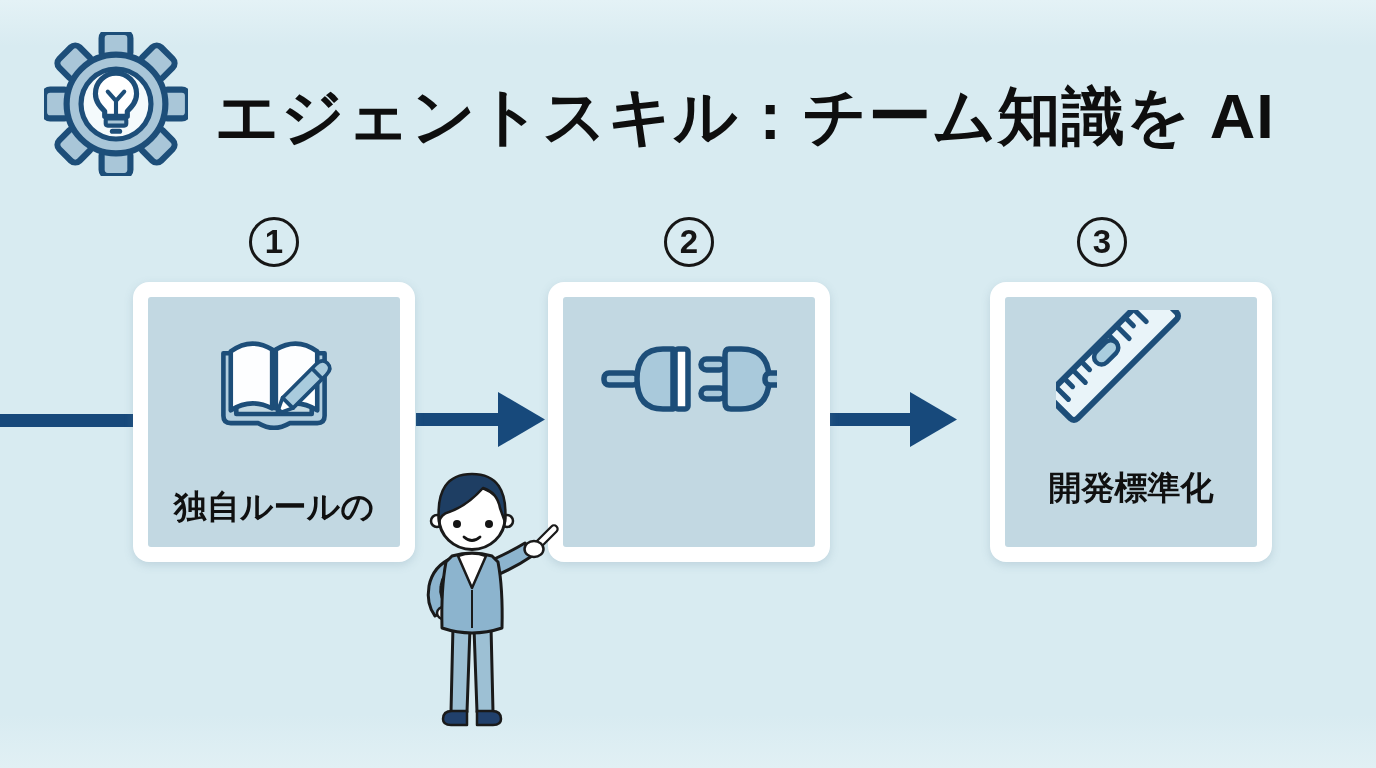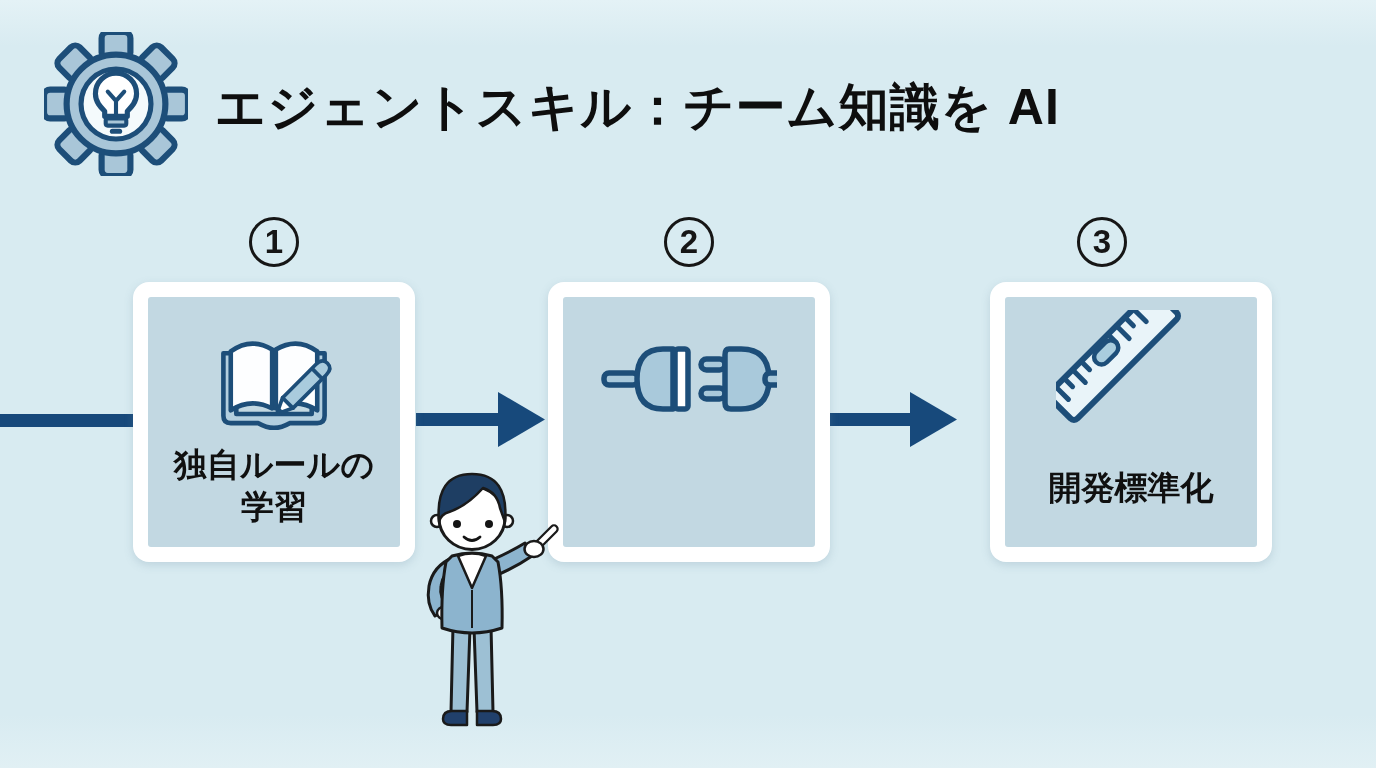--- a/index.html
+++ b/index.html
@@ -4,21 +4,21 @@
 <style>
   html,body { margin:0; padding:0; }
   .stage {
     position:relative; width:1376px; height:768px; overflow:hidden;
     background:linear-gradient(180deg,#e4f2f6 0%,#d8ebf1 6%,#d8ebf1 93%,#e1f0f4 100%);
     font-family:"Liberation Sans","DejaVu Sans",sans-serif;
   }
   .header-icon { position:absolute; left:44px; top:32px; width:144px; height:144px; }
   .page-title {
     position:absolute; left:215px; top:74px; margin:0;
-    font-size:50px; font-weight:800; color:#0e0e0e; letter-spacing:1px; white-space:nowrap;
+    font-size:63px; font-weight:800; color:#0e0e0e; letter-spacing:1px; white-space:nowrap;
   }
   .step-num {
     position:absolute; top:217px; width:50px; height:50px; box-sizing:border-box;
     border:3.5px solid #161616; border-radius:50%;
     display:flex; align-items:center; justify-content:center;
     font-size:33px; font-weight:700; color:#161616;
   }
   .num-1 { left:249px; } .num-2 { left:664px; } .num-3 { left:1077px; }
   .card {
     position:absolute; top:282px; width:282px; height:280px;
@@ -99,21 +99,20 @@
           <g transform="translate(78,96) rotate(-45)">
             <polygon points="0,0 17,-8 17,8" fill="#ffffff" stroke="#1d4e79" stroke-width="4" stroke-linejoin="round"></polygon>
             <polygon points="0,0 7,-3.3 7,3.3" fill="#1d4e79"></polygon>
             <path d="M17,-8 H68 Q78,-8 78,0 Q78,8 68,8 H17 Z" fill="#a9cbdd" stroke="#1d4e79" stroke-width="4" stroke-linejoin="round"></path>
             <line x1="62" y1="-8" x2="62" y2="8" stroke="#1d4e79" stroke-width="4"></line>
           </g>
         </svg>
       </div>
       <div class="card-label">
         <span class="line">独自ルールの</span>
-        <span class="line">学習</span>
       </div>
     </div>
   </div>
 
   <div class="card card-2">
     <div class="card-fill">
       <div class="icon-slot">
         <svg width="176" height="68" viewBox="0 0 176 68">
           <g fill="#a9c9db" stroke="#1d4e79" stroke-width="5.5" stroke-linejoin="round">
             <rect x="3" y="28" width="34" height="12" rx="5"></rect>

